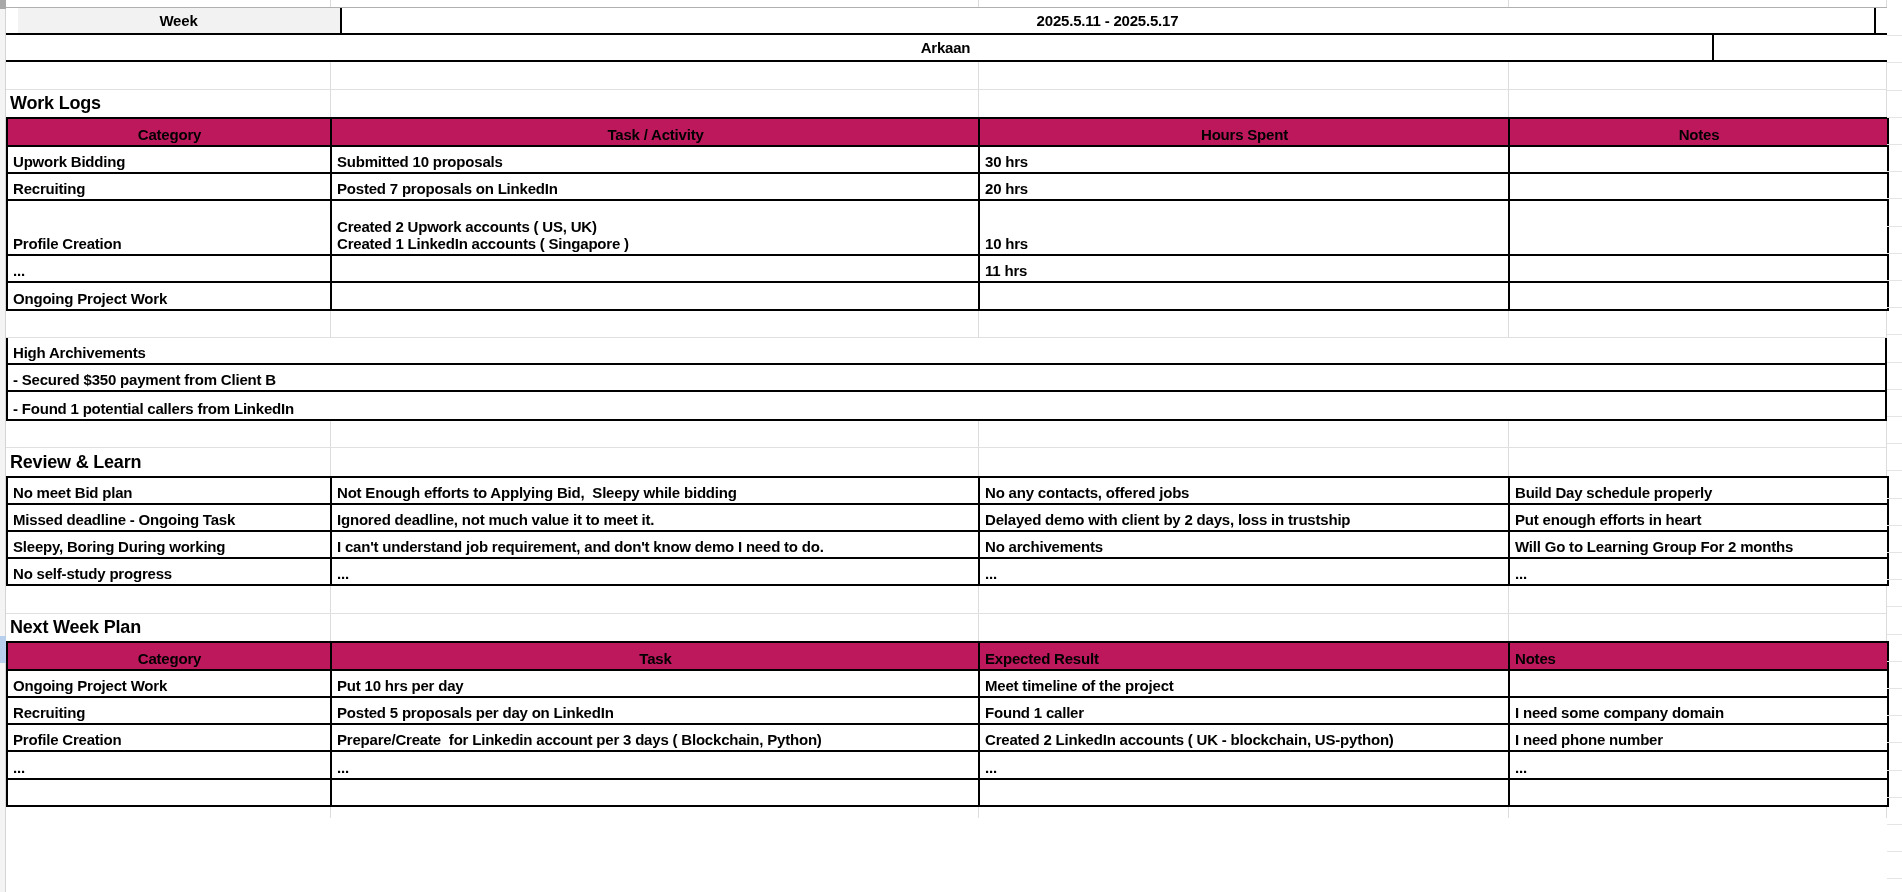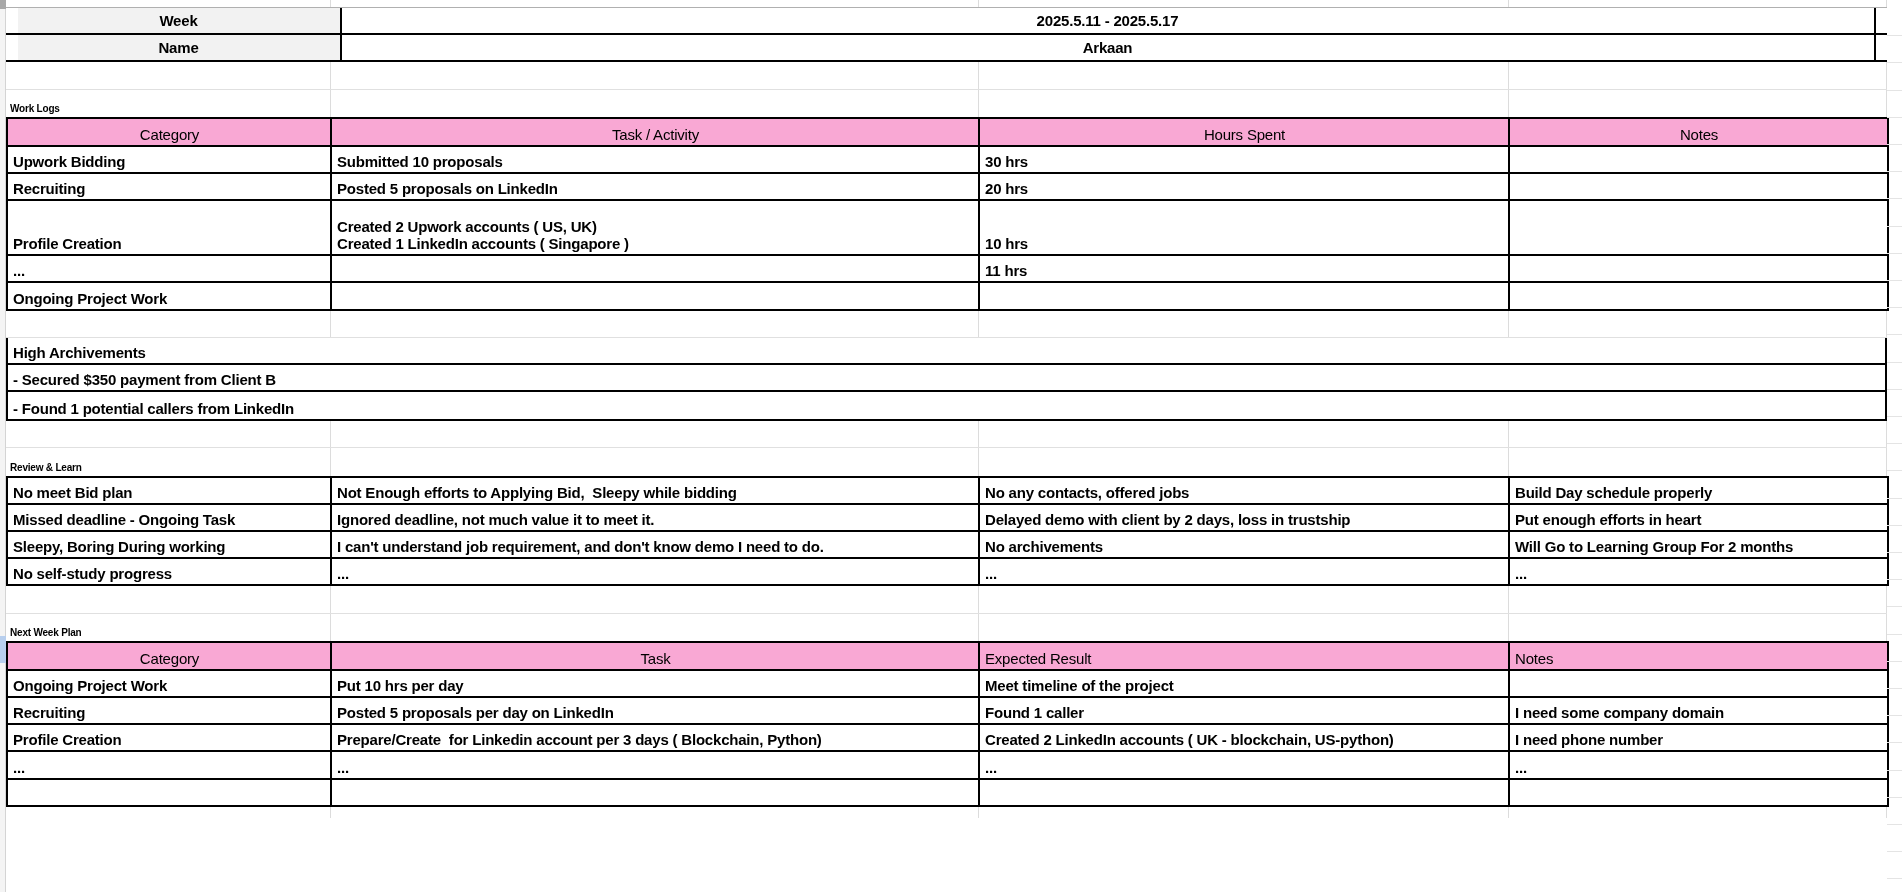--- a/index.html
+++ b/index.html
@@ -28,36 +28,36 @@
 
   
   .grid-cols {
     background-image:linear-gradient(#dcdcdc,#dcdcdc),linear-gradient(#dcdcdc,#dcdcdc),
                      linear-gradient(#dcdcdc,#dcdcdc),linear-gradient(#dcdcdc,#dcdcdc);
     background-repeat:no-repeat; background-size:1px 100%;
     background-position:324px 0,972px 0,1502px 0,1880px 0;
   }
   .spacer-top { height:8px; border-bottom:1px solid #b0b0b0; }
   .row-empty { height:27.2px; border-bottom:1px solid #e0e0e0; }
-  .row-label { height:27.2px; display:flex; align-items:flex-end; padding:0 0 3px 4px; font-size:10px; }
+  .row-label { height:27.2px; display:flex; align-items:flex-end; padding:0 0 3px 4px; font-size:18px; }
   .bottom-fill { height:11px; }
 
   
   .kv-row { display:flex; height:27.2px; border-bottom:2px solid #000;justify-content:center; }
   .kv-key { width:324px; background:#f2f2f2; border-right:2px solid #000;
             display:flex; align-items:center; justify-content:center; }
   .kv-val { width:1534px; border-right:2px solid #000;
             display:flex; align-items:center; justify-content:center; }
 
   
   table { border-collapse:collapse; table-layout:fixed; width:1881px; }
   col.cA{width:324px;} col.cB{width:648px;} col.cC{width:530px;} col.cD{width:379px;}
   td, th { border:2px solid #000; vertical-align:bottom; padding:0 4px 2px 5px;
            white-space:pre-wrap; overflow:hidden; font-size:15px; }
-  th { background:#f9a8d4; height:28px; font-weight:400; }
+  th { background:#be185d; height:28px; font-weight:700; }
   tr.r { height:27.2px;padding-left:8px; }
   tr.tall { height:55px; }
   th.c { text-align:center; }
   th.l { text-align:left; }
   td { text-align:left; }
 
   
   .ha-box { border:2px solid #000; border-top:none; }
   .ha-row { height:27.2px; display:flex; align-items:flex-end; padding:0 0 2px 5px; }
   .ha-row:not(:last-child) { border-bottom:2px solid #000; }
@@ -67,21 +67,20 @@
 
 <div class="sheet">
 
   <div class="spacer-top grid-cols"></div>
 
   <div class="kv-row">
     <div class="kv-key">Week</div>
     <div class="kv-val">2025.5.11 - 2025.5.17</div>
   </div>
   <div class="kv-row">
-    <div class="kv-key">Name</div>
     <div class="kv-val">Arkaan</div>
   </div>
 
   <div class="row-empty grid-cols"></div>
 
   <div class="row-label grid-cols">Work Logs</div>
 
   <table>
     <colgroup>
         <col class="cA">
@@ -97,21 +96,21 @@
       <th class="c">Notes</th>
     </tr>
     <tr class="r">
       <td>Upwork Bidding</td>
       <td>Submitted 10 proposals</td>
       <td>30 hrs</td>
       <td></td>
     </tr>
     <tr class="r">
       <td>Recruiting</td>
-      <td>Posted 5 proposals on LinkedIn</td>
+      <td>Posted 7 proposals on LinkedIn</td>
       <td>20 hrs</td>
       <td></td>
     </tr>
     <tr class="tall">
       <td>Profile Creation</td>
       <td>Created 2 Upwork accounts ( US, UK)
 Created 1 LinkedIn accounts ( Singapore )</td>
       <td>10 hrs</td>
       <td></td>
     </tr>

